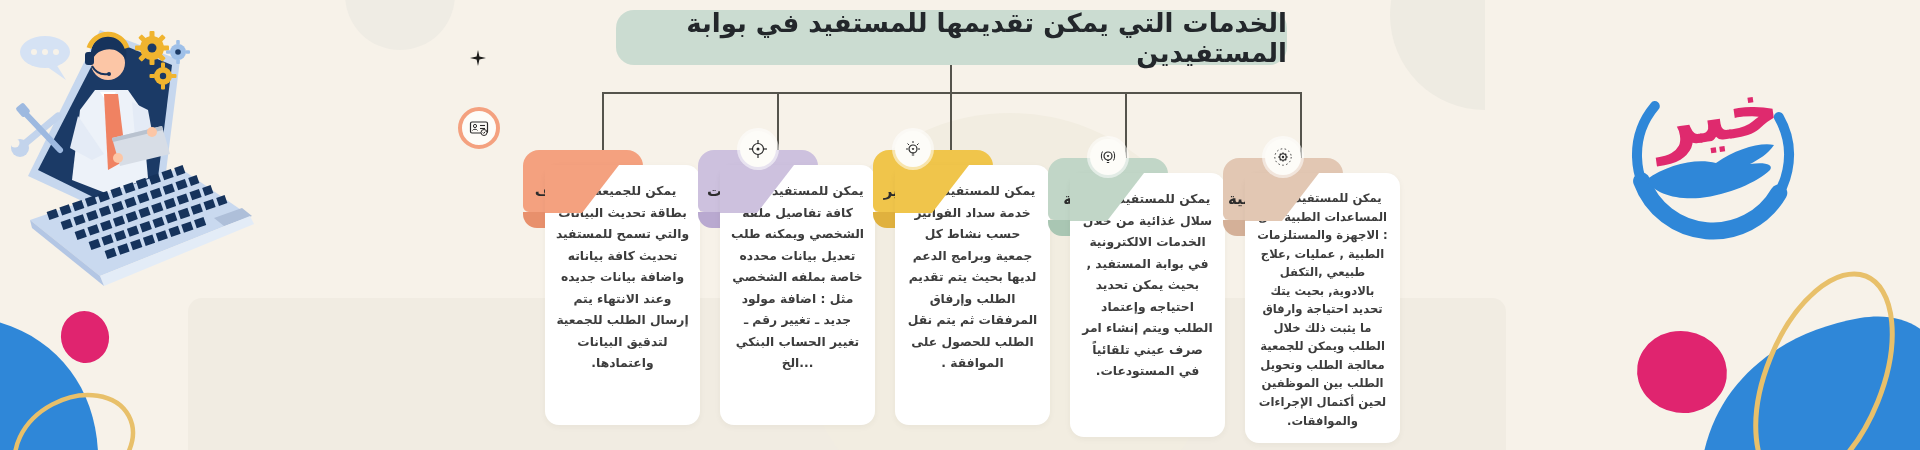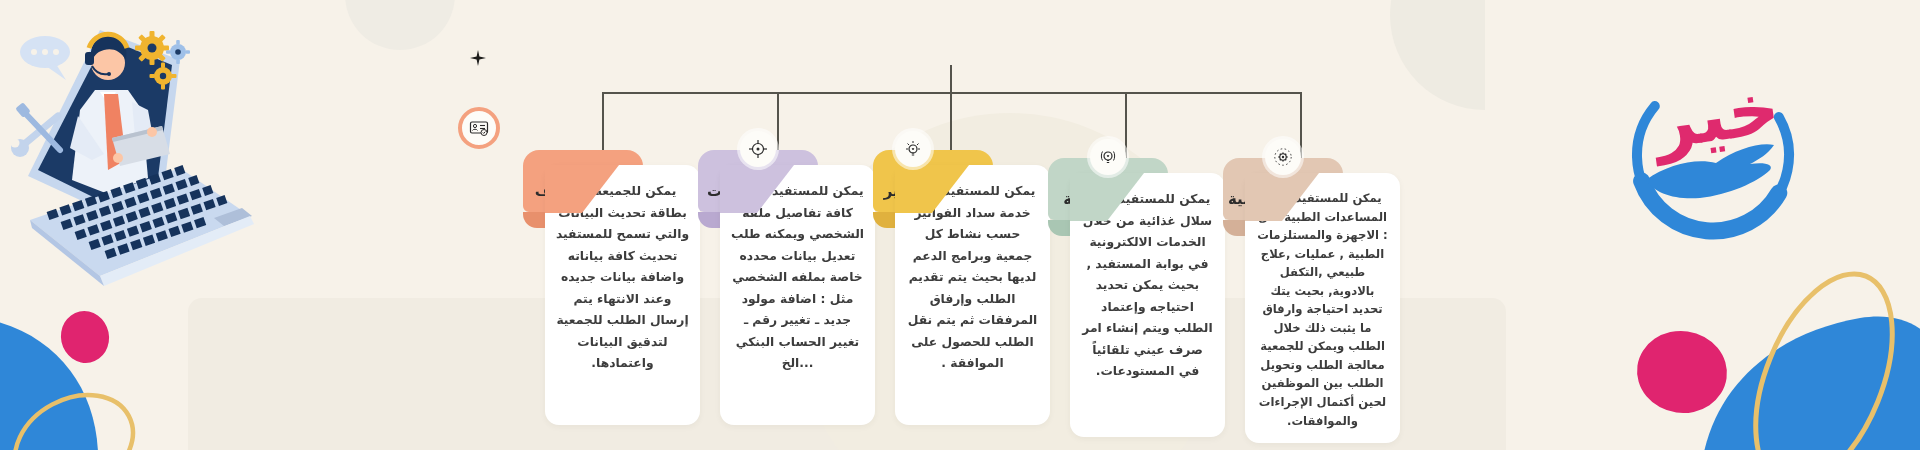--- a/index.html
+++ b/index.html
@@ -74,20 +74,23 @@
   <svg class="corner-svg" style="left:1620px;top:250px" width="300" height="200" viewBox="0 0 300 200">
     <path d="M84,202 C100,130 160,82 240,68 C265,64 285,68 302,80 L302,202 Z" fill="#2f87d8"></path>
     <ellipse cx="62" cy="122" rx="45" ry="41" fill="#e0246f" transform="rotate(8 62 122)"></ellipse>
     <ellipse cx="204" cy="130" rx="58" ry="112" fill="none" stroke="#e8c06a" stroke-width="5" transform="rotate(22 204 130)"></ellipse>
   </svg>
 
   <svg class="sparkle" width="16" height="16" viewBox="0 0 16 16">
     <path d="M8 0 L9.4 6.6 L16 8 L9.4 9.4 L8 16 L6.6 9.4 L0 8 L6.6 6.6 Z" fill="#1d1d1b"></path>
   </svg>
 
+  <div class="title-box">
+    <span>الخدمات التي يمكن تقديمها للمستفيد في بوابة المستفيدين</span>
+  </div>
 
   <div class="line" style="left:950px;top:65px;width:2px;height:29px"></div>
   <div class="line" style="left:602px;top:92px;width:700px;height:2px"></div>
   <div class="line" style="left:602px;top:92px;width:2px;height:58px"></div>
   <div class="line" style="left:777px;top:92px;width:2px;height:58px"></div>
   <div class="line" style="left:950px;top:92px;width:2px;height:58px"></div>
   <div class="line" style="left:1125px;top:92px;width:2px;height:66px"></div>
   <div class="line" style="left:1300px;top:92px;width:2px;height:66px"></div>
 
   <div class="float-icon">

